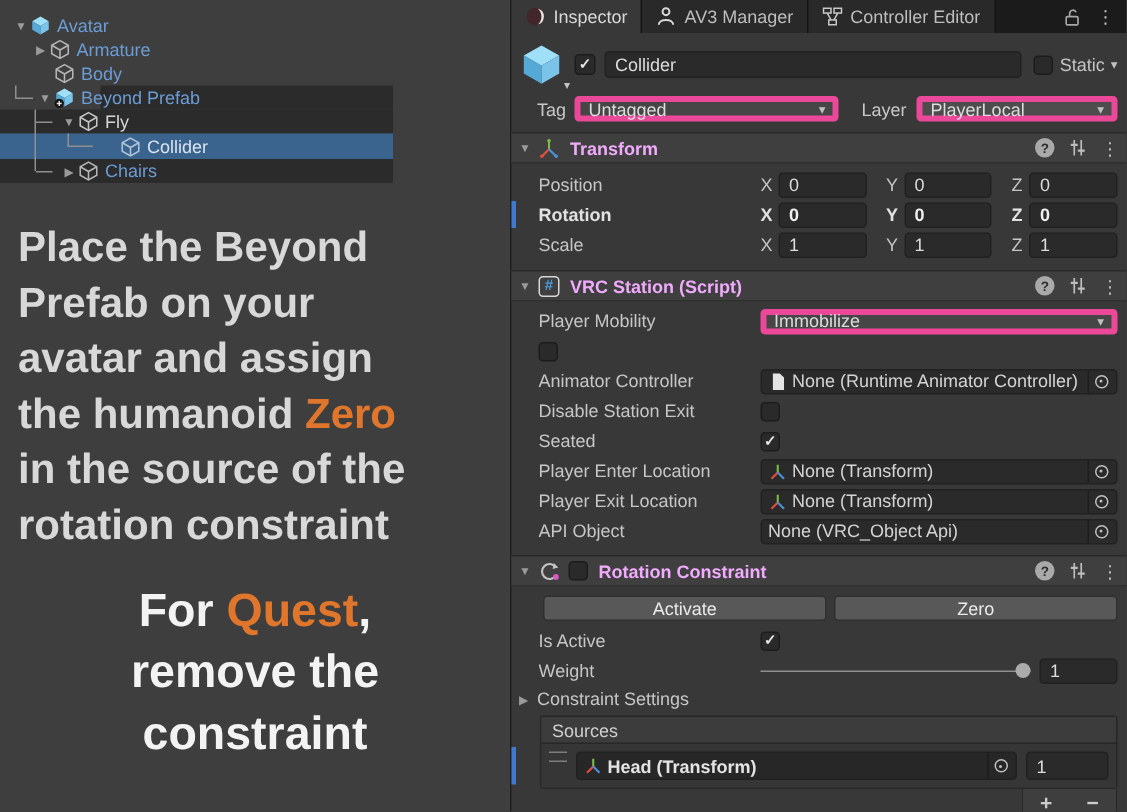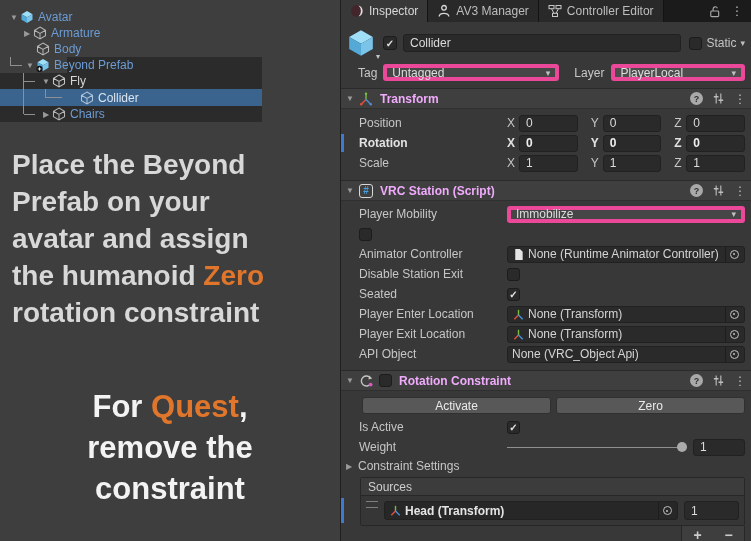--- a/index.html
+++ b/index.html
@@ -221,20 +221,21 @@
         </svg>
     </span>
     <span class="lbl-blue">Chairs</span>
   </div>
 
   <div class="txt1">
     <div>Place the Beyond</div>
     <div>Prefab on your</div>
     <div>avatar and assign</div>
     <div><span>the humanoid </span><span class="hl">Zero</span></div>
+    <div>in the source of the</div>
     <div>rotation constraint</div>
   </div>
   <div class="txt2">
     <div><span>For </span><span class="hl">Quest</span><span>,</span></div>
     <div>remove the</div>
     <div>constraint</div>
   </div>
 </div>
 
 <div class="inspector">

